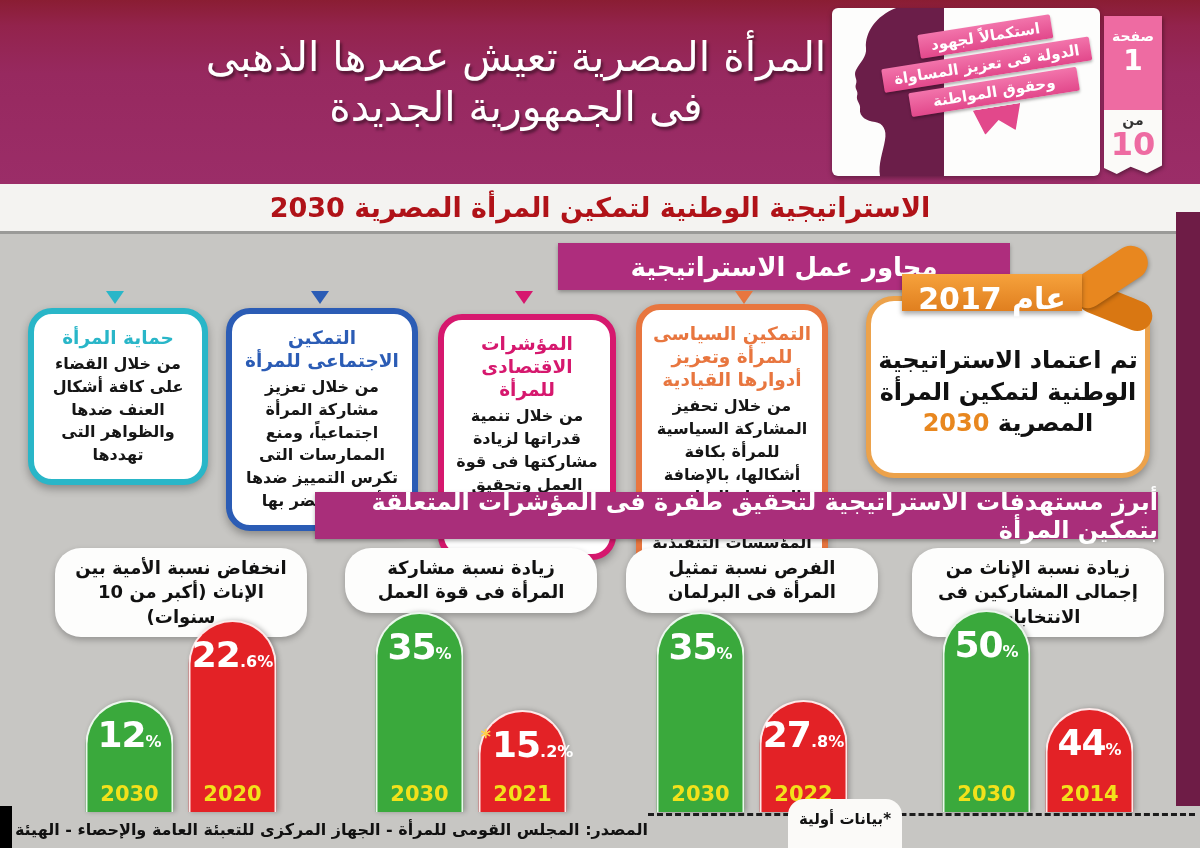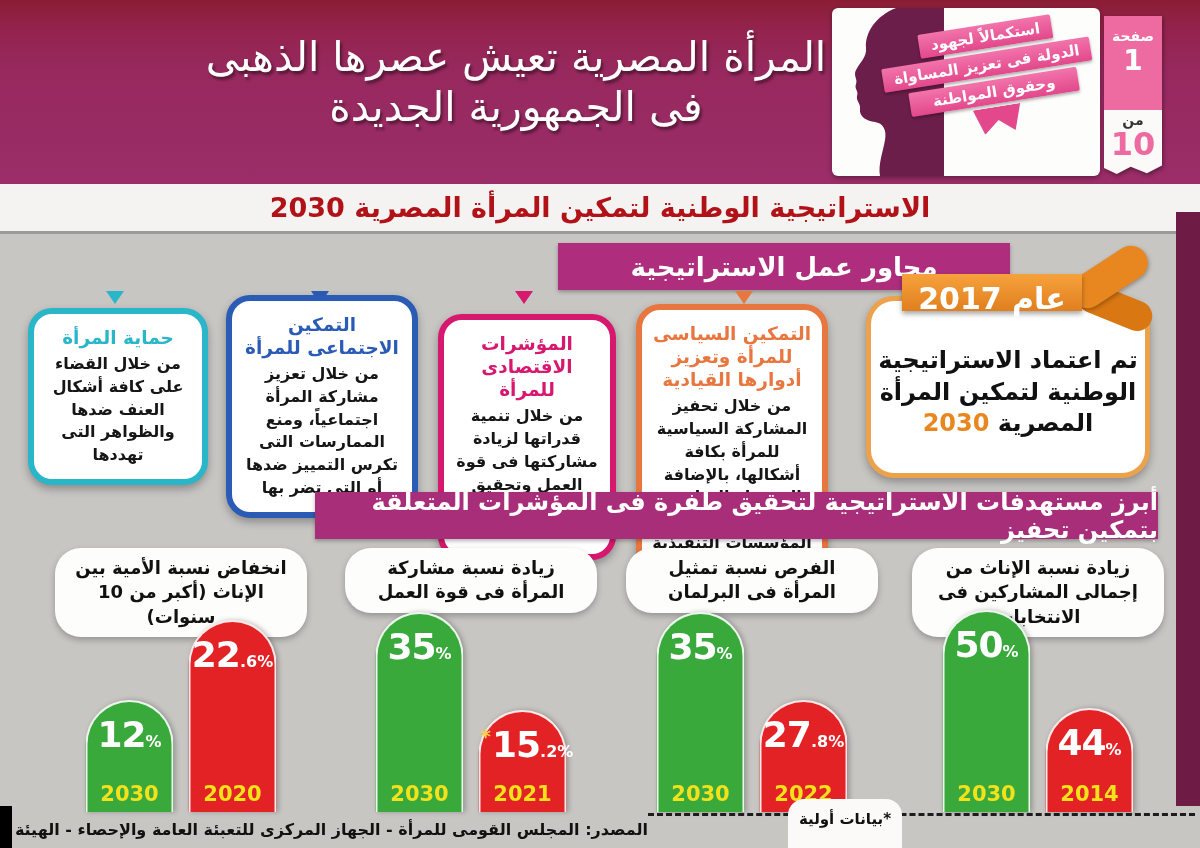--- a/index.html
+++ b/index.html
@@ -54,21 +54,21 @@
                color:#fff;font-size:26px;font-weight:bold;display:flex;align-items:center;justify-content:center;
                box-shadow:0 2px 4px rgba(0,0,0,.3);}
   .tri{position:absolute;top:291px;width:0;height:0;border-left:9px solid transparent;
        border-right:9px solid transparent;border-top:13px solid #999;}
   .tri0{left:106px;}.tri1{left:311px;}.tri2{left:515px;}.tri3{left:735px;}
   .card{position:absolute;background:#fff;border:6px solid #999;border-radius:24px;padding:12px 8px;
         text-align:center;box-shadow:0 4px 8px rgba(0,0,0,.3);box-sizing:border-box;}
   .card .ct{font-size:18.5px;font-weight:bold;margin-bottom:4px;line-height:1.25;}
   .card .cb{font-size:16px;font-weight:bold;color:#161616;line-height:1.42;}
   .card0{left:28px;top:308px;width:180px;min-height:172px;}
-  .card1{left:226px;top:295px;width:192px;min-height:186px;}
+  .card1{left:226px;top:308px;width:192px;min-height:186px;}
   .card2{left:438px;top:314px;width:178px;min-height:178px;}
   .card3{left:636px;top:304px;width:192px;min-height:190px;}
   .year-card{position:absolute;left:866px;top:296px;width:284px;height:182px;background:#fff;
              border:5px solid #eca24b;border-radius:28px;text-align:center;box-sizing:border-box;
              padding-top:44px;font-size:24px;font-weight:bold;color:#111;line-height:1.32;
              box-shadow:0 4px 8px rgba(0,0,0,.3);}
   .year-num{color:#e8871f;}
   .year-ribbon{position:absolute;left:902px;top:274px;width:180px;height:37px;z-index:3;
                background:linear-gradient(180deg,#f6a23c,#e07f1f);color:#fff;font-size:30px;font-weight:bold;
                line-height:50px;text-align:center;box-shadow:0 3px 5px rgba(0,0,0,.35);}
@@ -173,21 +173,21 @@
   </div>
 
   <div class="year-card">
     <span>تم اعتماد الاستراتيجية الوطنية لتمكين المرأة المصرية</span>
     <span class="year-num">2030</span>
   </div>
   <div class="loop2"></div>
   <div class="loop1"></div>
   <div class="year-ribbon">عام 2017</div>
 
-  <div class="targets-banner">أبرز مستهدفات الاستراتيجية لتحقيق طفرة فى المؤشرات المتعلقة بتمكين تحفيز</div>
+  <div class="targets-banner">أبرز مستهدفات الاستراتيجية لتحقيق طفرة فى المؤشرات المتعلقة بتمكين المرأة</div>
 
   <div class="chart chart0">
     <div class="pill">انخفاض نسبة الأمية بين الإناث (أكبر من 10 سنوات)</div>
     <div class="bars">
         <div class="bar" style="height: 112px; background-color: rgb(58, 169, 60);">
           <div class="val"><span class="big">12</span><span class="small">%</span></div>
           <div class="yr">2030</div>
         </div>
         <div class="bar" style="height: 192px; background-color: rgb(227, 34, 38);">
           <div class="val"><span class="big">22</span><span class="small">.6%</span></div>

